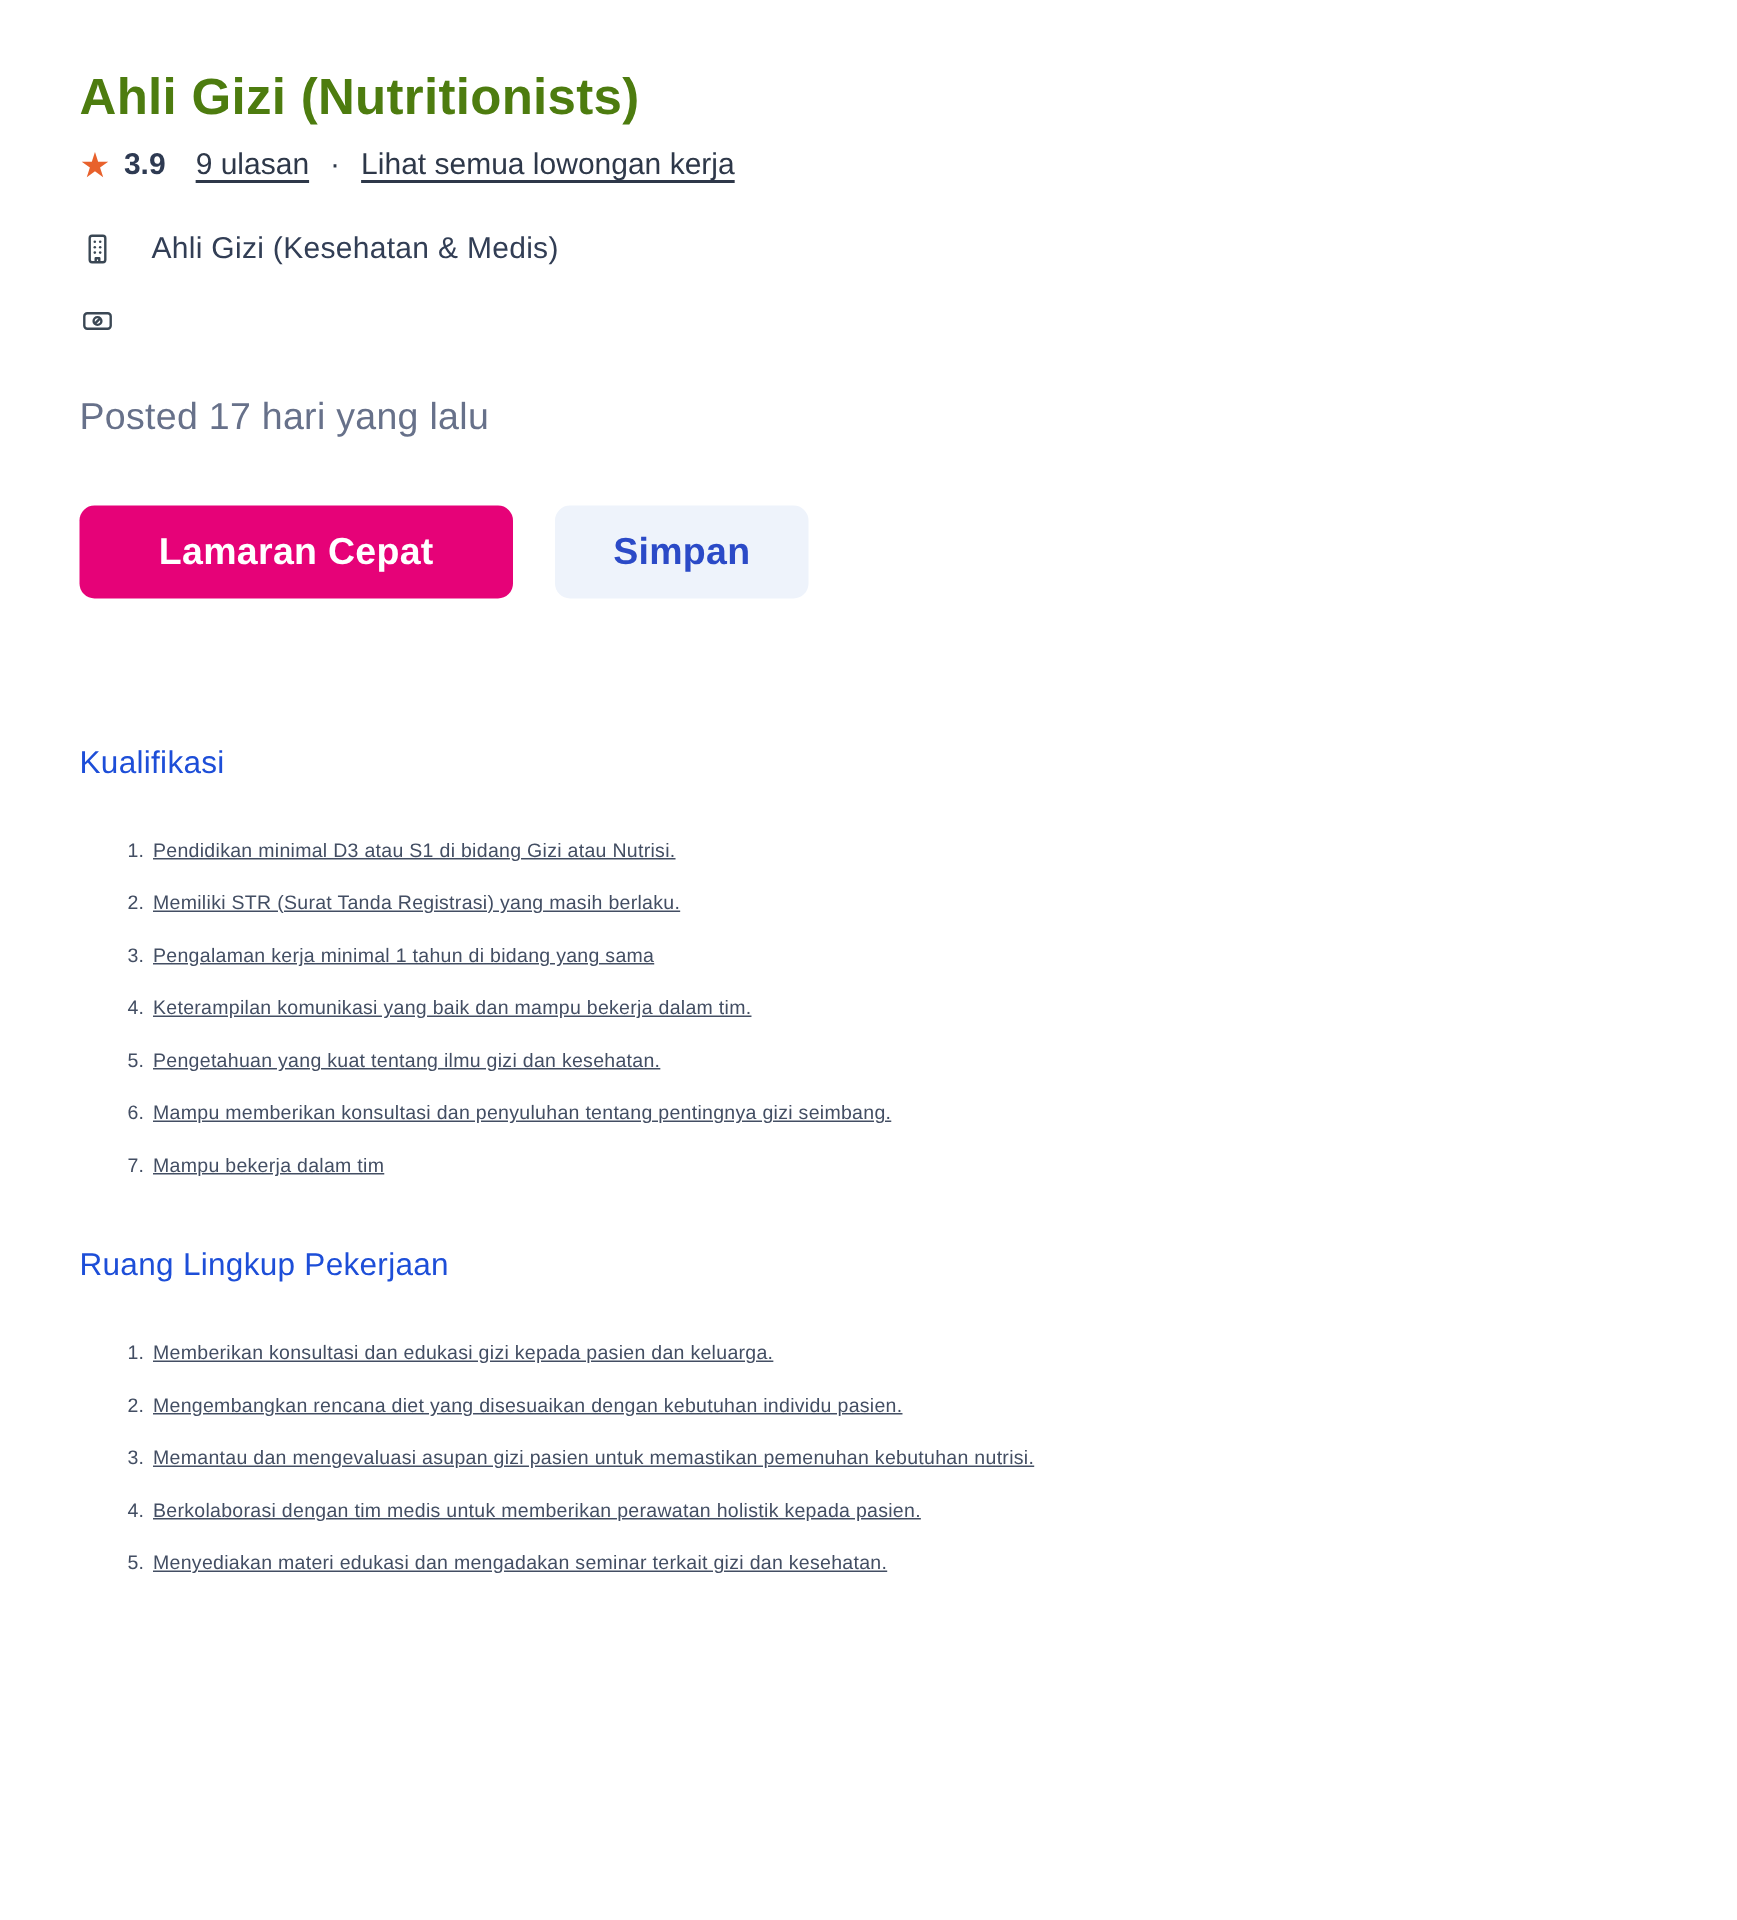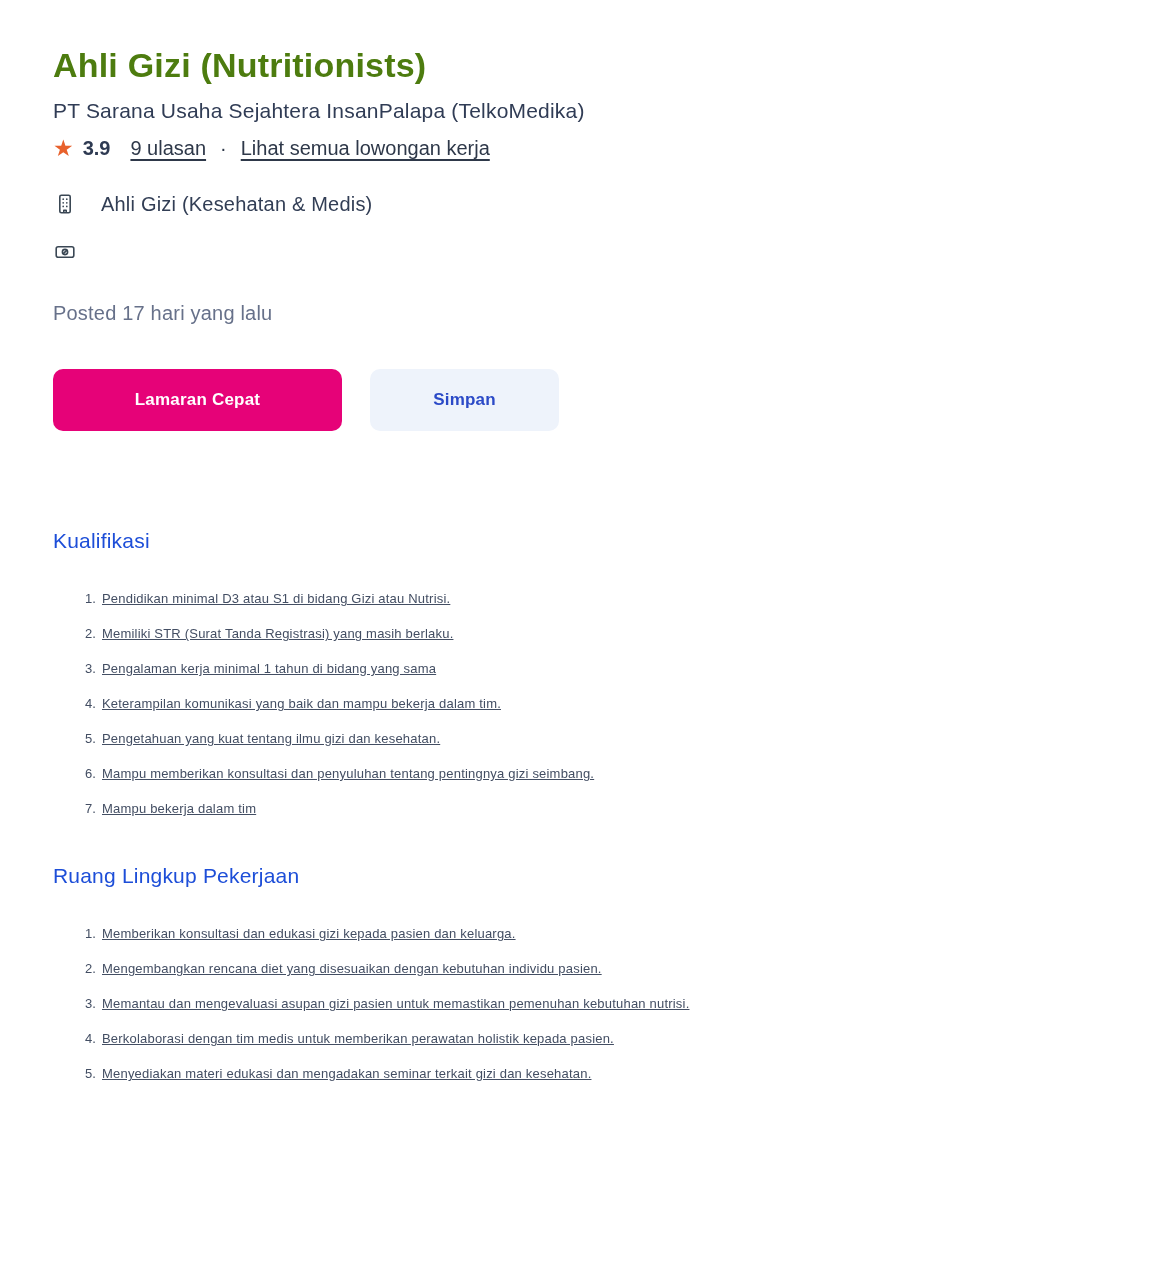--- a/index.html
+++ b/index.html
@@ -72,52 +72,52 @@
   }
   .detail-text {
     margin-left: 24px;
     font-size: 20px;
     color: #323e55;
     letter-spacing: 0.2px;
   }
 
   .posted-text {
     margin-top: 38px;
-    font-size: 20px;
+    font-size: 25px;
     color: #67718a;
     letter-spacing: 0.2px;
   }
 
   
   .actions {
     margin-top: 44px;
     display: flex;
     align-items: center;
     gap: 28px;
   }
   .btn {
     height: 62px;
     border: none;
     border-radius: 10px;
     font-family: "Liberation Sans", sans-serif;
-    font-size: 17px;
+    font-size: 25px;
     font-weight: 700;
     letter-spacing: 0.2px;
     cursor: pointer;
     display: inline-flex;
     align-items: center;
     justify-content: center;
   }
   .btn-apply {
     width: 289px;
     background: #e60278;
     color: #ffffff;
   }
   .btn-save {
-    width: 189px;
+    width: 169px;
     background: #eef3fb;
     color: #2b4ac7;
   }
 
   
   .section-heading {
     font-size: 21px;
     line-height: 28px;
     color: #1d4ed8;
     letter-spacing: 0.2px;
@@ -136,21 +136,20 @@
   }
   ol.job-list li { padding-left: 2px; }
 </style>
 </head>
 <body>
 
 <div class="page">
 
   <h1 class="job-title">Ahli Gizi (Nutritionists)</h1>
 
-  <div class="company-name">PT Sarana Usaha Sejahtera InsanPalapa (TelkoMedika)</div>
 
   <div class="rating-row">
     <span class="star">★</span>
     <span class="rating-value">3.9</span>
     <a class="reviews-link">9 ulasan</a>
     <span class="dot-sep">·</span>
     <a class="textlink">Lihat semua lowongan kerja</a>
   </div>
 
   <div class="details">

